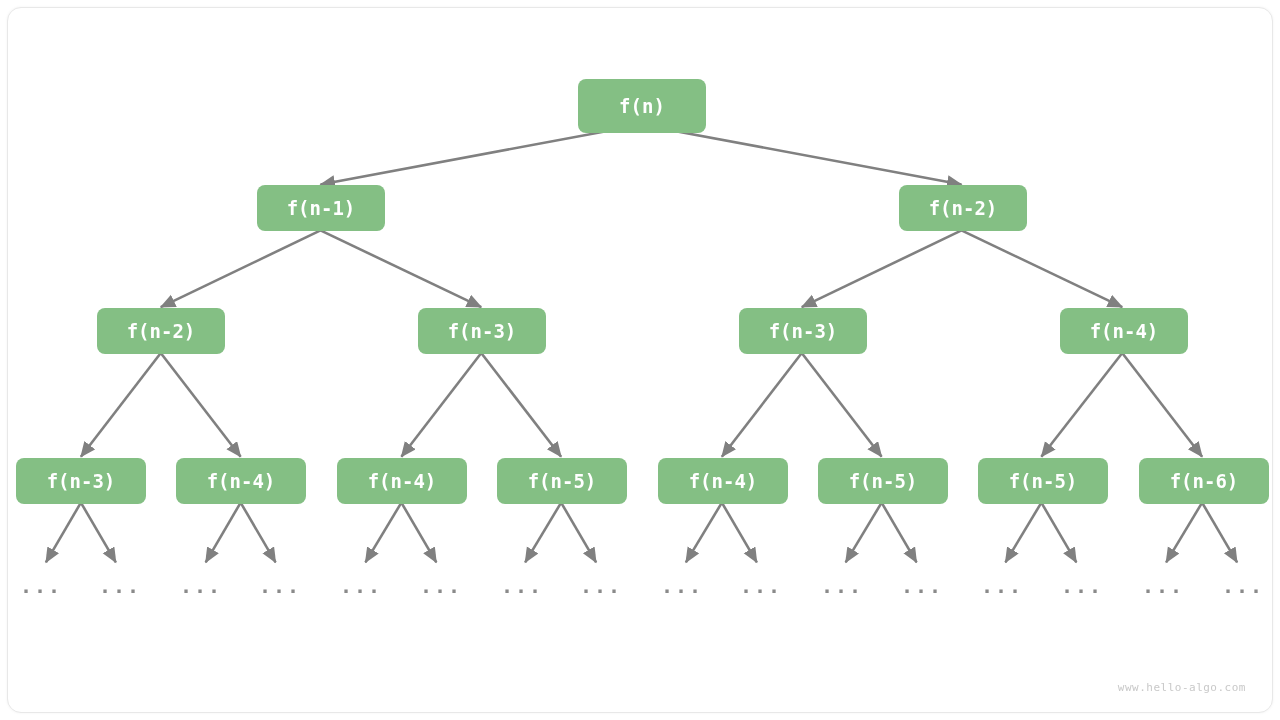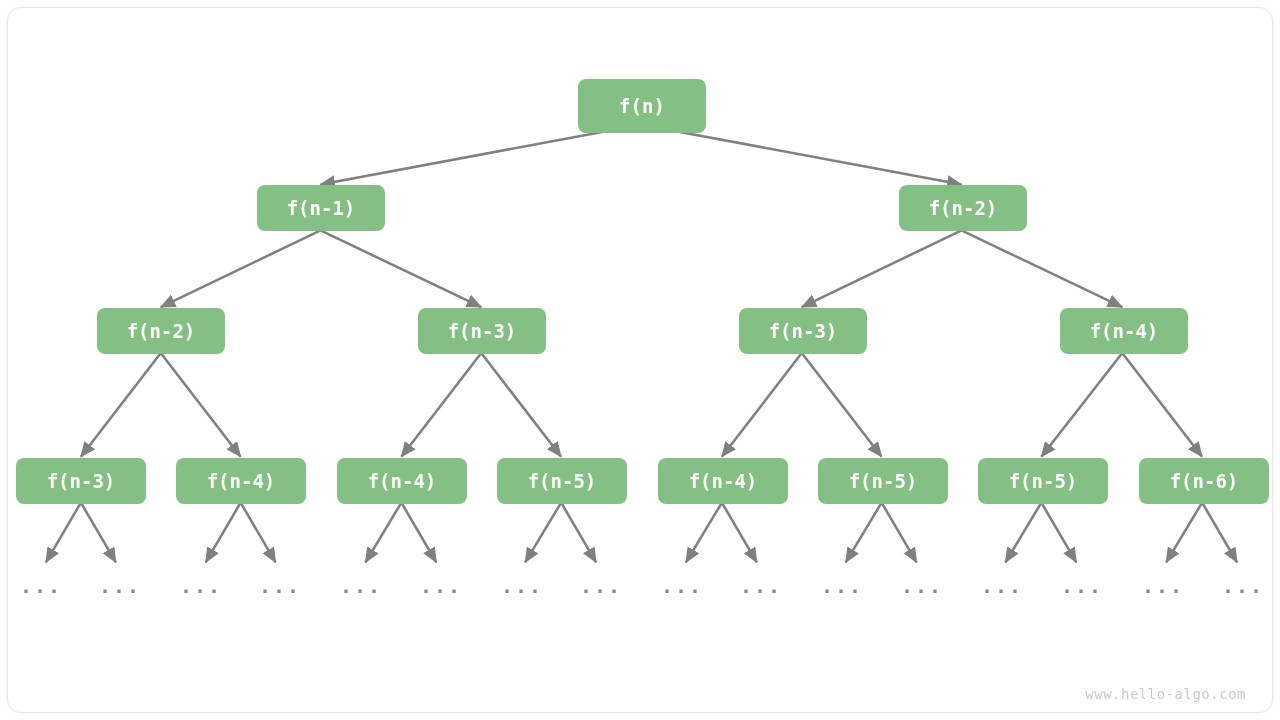--- a/index.html
+++ b/index.html
@@ -54,24 +54,24 @@
     font-size: 20px;
     font-weight: bold;
     letter-spacing: 2px;
     transform: translate(-50%, -50%);
     z-index: 2;
     white-space: nowrap;
   }
   #watermark {
     position: absolute;
     right: 26px;
-    bottom: 10px;
+    bottom: 18px;
     color: #c9c9c9;
     font-family: "DejaVu Sans Mono", monospace;
-    font-size: 14px;
+    font-size: 11px;
     letter-spacing: 0.5px;
     z-index: 3;
   }
 </style>
 </head>
 <body>
 
 <div id="canvas">
   <svg id="edges" viewBox="0 0 1266 706" preserveAspectRatio="none">
     <defs>

